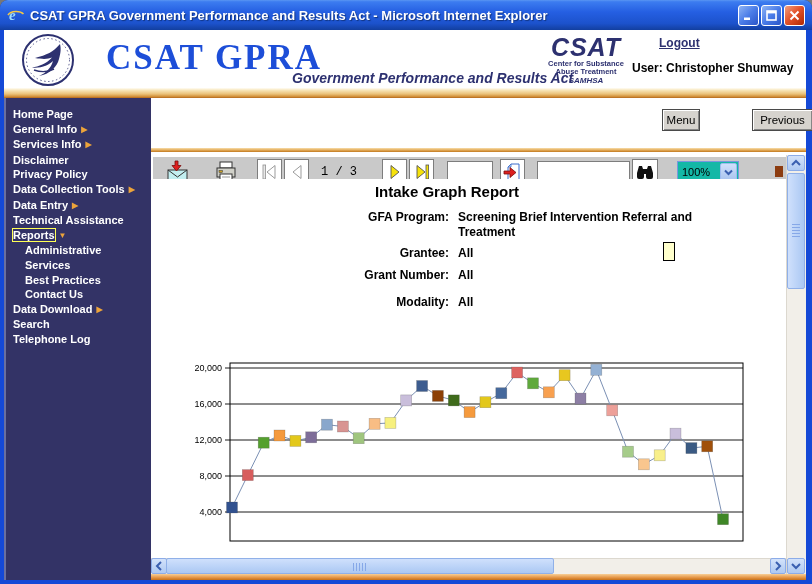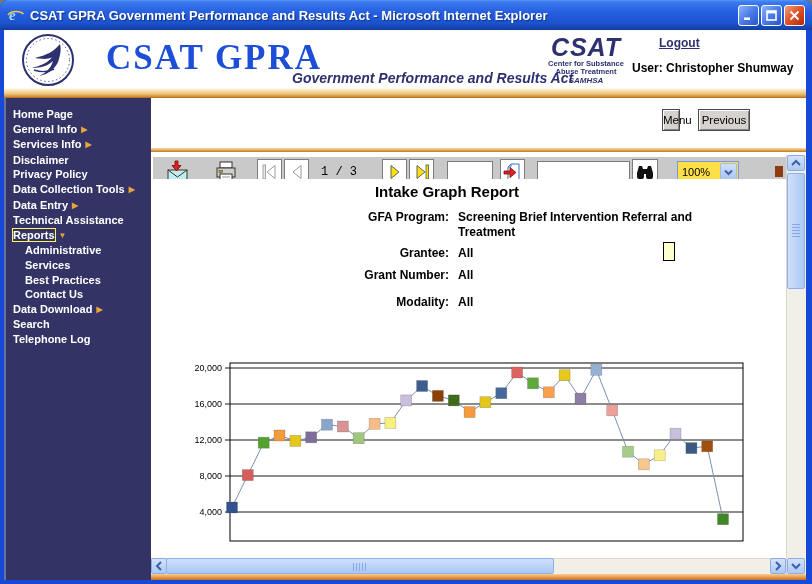--- a/index.html
+++ b/index.html
@@ -44,36 +44,36 @@
     white-space:nowrap;cursor:pointer}
   .side-item.indent{padding-left:19px}
   .side-label.selected{outline:1px solid #ffff55;outline-offset:0px}
   .side-arrow{color:#eda43a;font-size:8px;margin-left:4px;vertical-align:1px}
 
   
   .main{position:absolute;left:151px;top:98px;width:655px;height:482px;background:#fff}
   .classic-btn{position:absolute;top:11px;height:22px;background:#d6d3ce;border:1px solid #4a4a4a;
     box-shadow:inset 1px 1px 0 #fff,inset -1px -1px 0 #868686;font-size:11.5px;color:#000;
     text-align:center;line-height:20px;cursor:pointer}
-  .menu-btn{left:511px;width:18px}
-  .prev-btn{left:547px;width:52px}
+  .menu-btn{left:511px;width:38px}
+  .prev-btn{left:601px;width:61px}
   .gold-line{position:absolute;left:0;top:50px;width:655px;height:4px;
     background:linear-gradient(180deg,#f7ddab 0%,#e2a955 55%,#c07820 100%)}
 
   
   .toolbar{position:absolute;left:2px;top:59px;width:633px;height:30px;background:#c9c9c9}
   .tool{position:absolute;cursor:pointer}
   .icon-btn{top:3px;width:26px;height:24px;display:flex;align-items:center;justify-content:center}
   .nav-btn{top:2px;width:25px;height:26px;background:#fff;border:1px solid #7d7d7d;
     display:flex;align-items:center;justify-content:center}
   .page-ind{position:absolute;left:158px;top:8px;width:56px;text-align:center;
     font-family:"Liberation Mono",monospace;font-size:12px;color:#000}
   .tb-input{position:absolute;top:4px;height:21px;background:#fff;border:1px solid #7d7d7d;
     font-size:11px;padding:0 3px}
-  .zoom-select{position:absolute;left:524px;top:4px;width:62px;height:22px;background:#fde047;
+  .zoom-select{position:absolute;left:524px;top:4px;width:62px;height:22px;background:#14b8a6;
     border:1px solid #7a96df;font-size:11px;display:flex;align-items:center;cursor:pointer}
   .zoom-select .zs-text{flex:1;padding-left:4px}
   .zs-arrow{width:17px;height:18px;margin-right:1px;border:1px solid #9ebcf0;border-radius:2px;
     background:linear-gradient(180deg,#cfe0fb 0%,#a9c4ee 100%);display:flex;align-items:center;justify-content:center}
   .logo-frag{position:absolute;left:622px;top:9px;width:8px;height:11px;background:#8c3c10}
 
   
   .report{position:absolute;left:0;top:81px;width:635px;height:371px;background:#fff;color:#000}
   .report-title{position:absolute;left:146px;top:4px;width:300px;text-align:center;
     font-size:15px;font-weight:bold}

